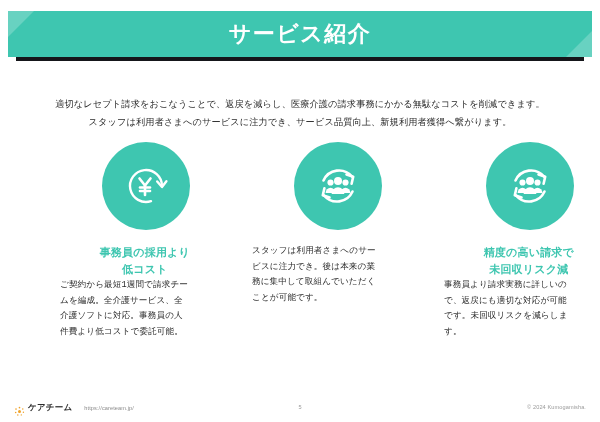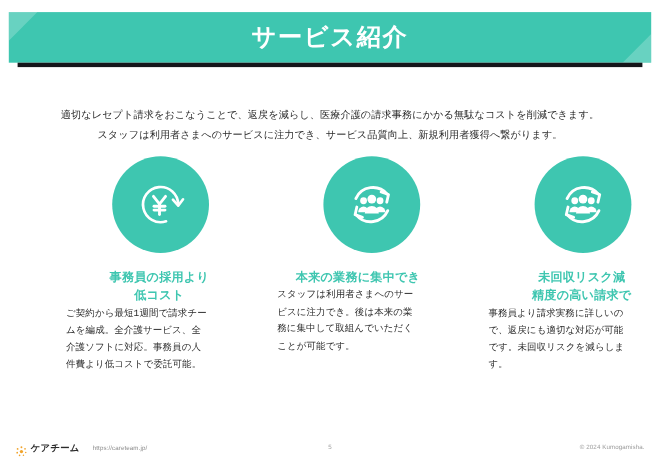--- a/index.html
+++ b/index.html
@@ -231,21 +231,20 @@
           <circle cx="20.5" cy="24.5" r="3.1"></circle>
           <path d="M15.6 35 a4.9 5.2 0 0 1 9.8 0 z"></path>
           <circle cx="35.5" cy="24.5" r="3.1"></circle>
           <path d="M30.6 35 a4.9 5.2 0 0 1 9.8 0 z"></path>
           <circle cx="28" cy="23" r="4"></circle>
           <path d="M21.6 36 a6.4 6.8 0 0 1 12.8 0 z"></path>
         </g>
       </svg>
     </div>
     <div class="col-heading">
-      <div>本来の業務に集中でき</div>
     </div>
     <div class="col-body">スタッフは利用者さまへのサービスに注力でき。後は本来の業務に集中して取組んでいただくことが可能です。</div>
   </div>
 
   <div class="col">
     <div class="icon-circle">
       <svg width="56" height="56" viewBox="0 0 56 56">
         <path d="M13.5 22.5 A17 17 0 0 1 42 18.5" fill="none" stroke="#ffffff" stroke-width="2.6" stroke-linecap="round"></path>
         <path d="M36.5 16.5 L43.2 18.8 L41.6 25.8" fill="none" stroke="#ffffff" stroke-width="2.6" stroke-linecap="round" stroke-linejoin="round"></path>
         <path d="M42.5 33.5 A17 17 0 0 1 14 37.5" fill="none" stroke="#ffffff" stroke-width="2.6" stroke-linecap="round"></path>
@@ -254,22 +253,22 @@
           <circle cx="20.5" cy="24.5" r="3.1"></circle>
           <path d="M15.6 35 a4.9 5.2 0 0 1 9.8 0 z"></path>
           <circle cx="35.5" cy="24.5" r="3.1"></circle>
           <path d="M30.6 35 a4.9 5.2 0 0 1 9.8 0 z"></path>
           <circle cx="28" cy="23" r="4"></circle>
           <path d="M21.6 36 a6.4 6.8 0 0 1 12.8 0 z"></path>
         </g>
       </svg>
     </div>
     <div class="col-heading">
+      <div>精度の高い請求で</div>
       <div>未回収リスク減</div>
-      <div>精度の高い請求で</div>
     </div>
     <div class="col-body">事務員より請求実務に詳しいので、返戻にも適切な対応が可能です。未回収リスクを減らします。</div>
   </div>
 
 </div>
 
 <div class="footer">
   <div class="footer-left">
     <span class="footer-logo-mark">
       <svg width="11" height="11" viewBox="0 0 22 22">

